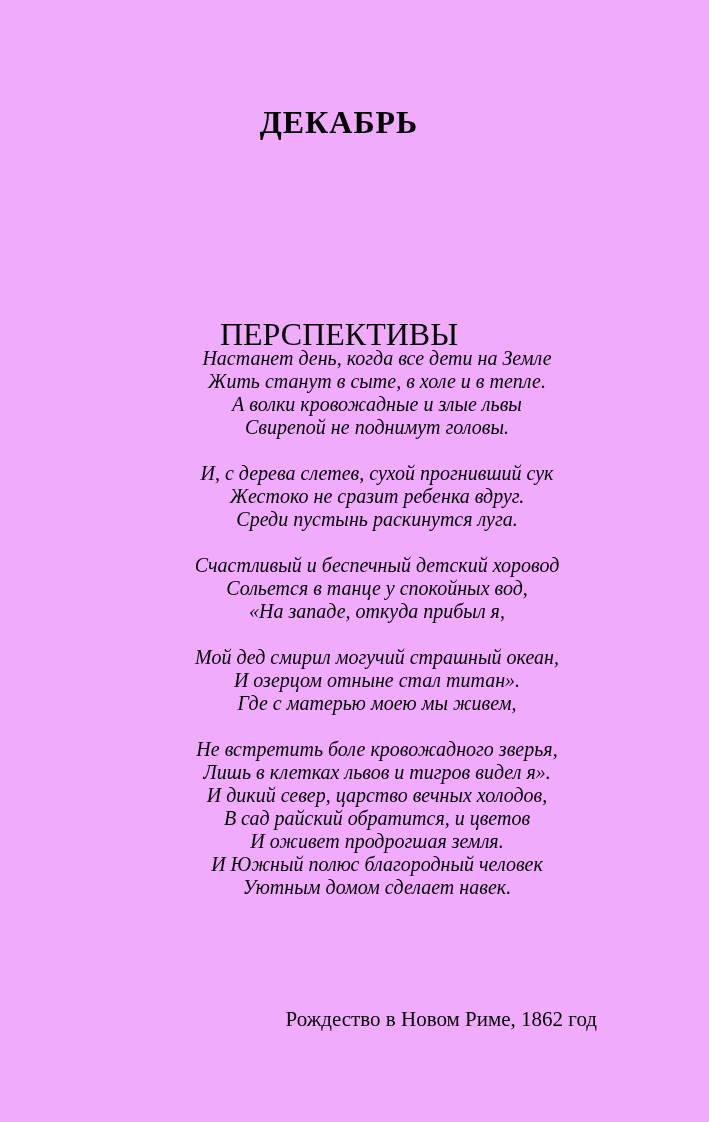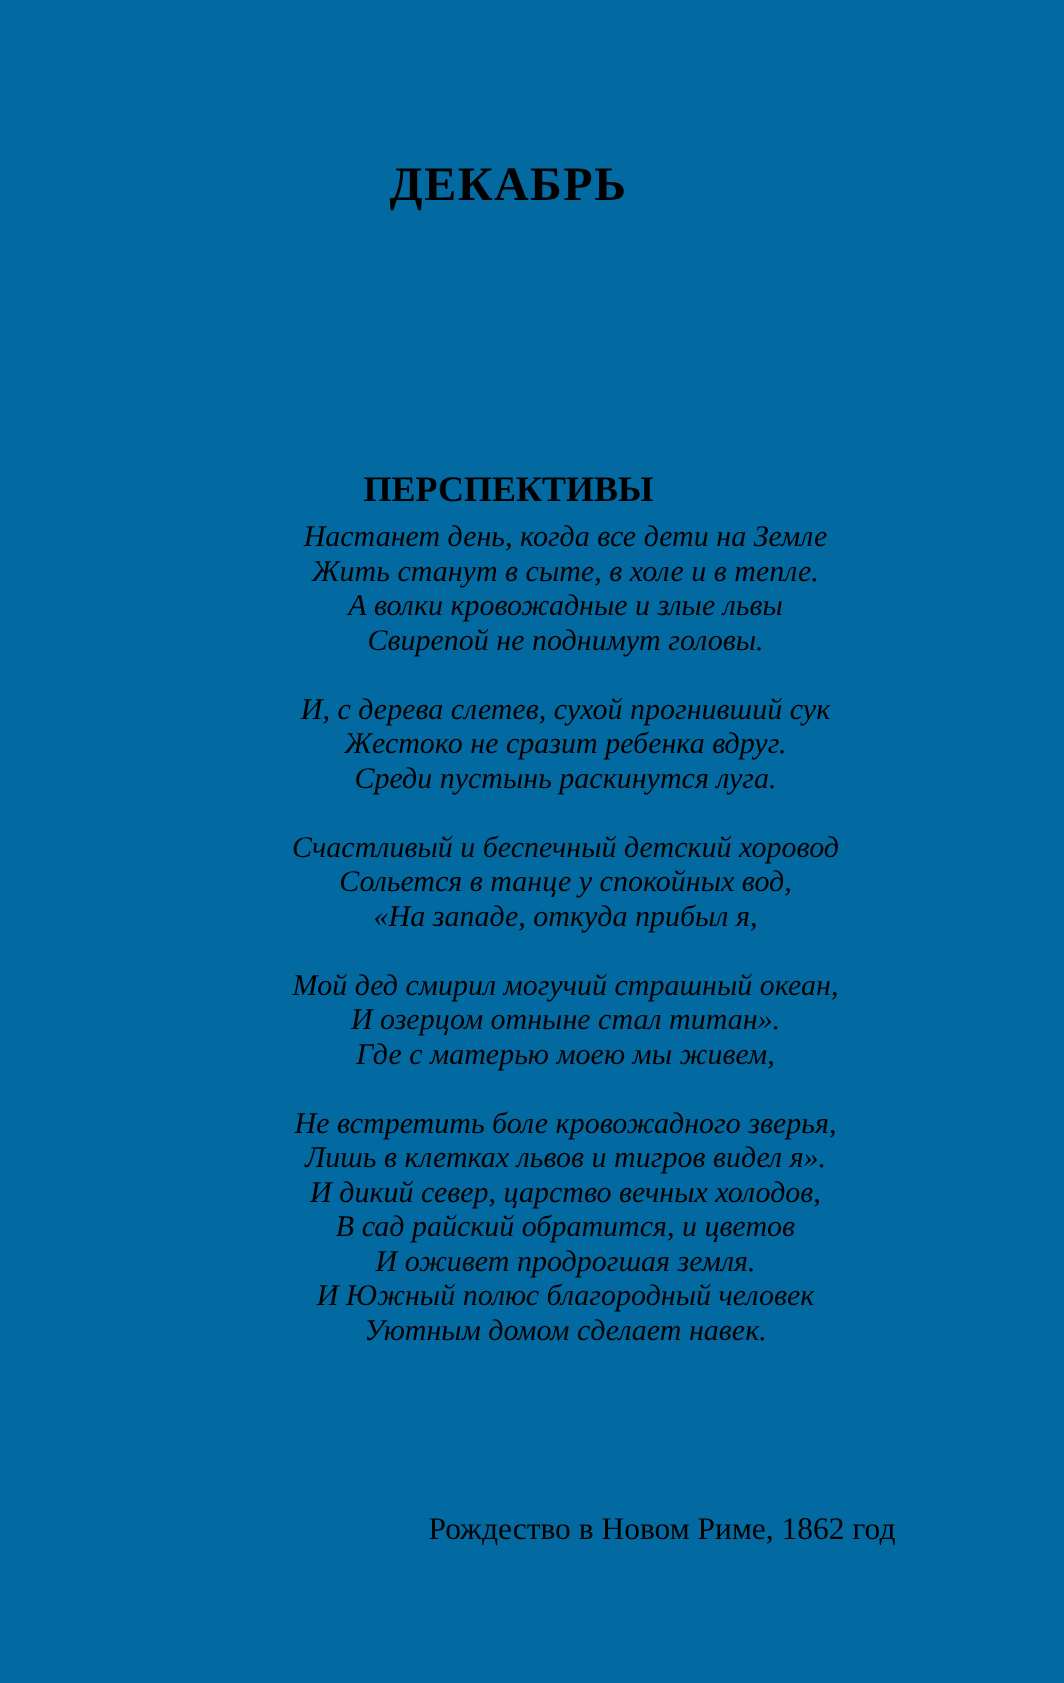--- a/index.html
+++ b/index.html
@@ -4,21 +4,21 @@
 <style>
   html, body {
     margin: 0;
     padding: 0;
     background: #ffffff;
   }
   .page {
     position: relative;
     width: 709px;
     height: 1122px;
-    background: #0369a1;
+    background: #f0abfc;
     color: #000000;
     font-family: "Liberation Serif", "DejaVu Serif", serif;
     overflow: hidden;
   }
   .chapter-title {
     position: absolute;
     top: 85px;
     left: 157px;
     width: 364px;
     text-align: center;
@@ -27,23 +27,23 @@
     font-weight: bold;
     letter-spacing: 1px;
     white-space: nowrap;
   }
   .poem-title {
     position: absolute;
     top: 294px;
     left: 157px;
     width: 364px;
     text-align: center;
-    font-size: 24px;
+    font-size: 32px;
     line-height: 26px;
-    font-weight: bold;
+    font-weight: normal;
     white-space: nowrap;
   }
   .poem-body {
     position: absolute;
     top: 347px;
     left: 157px;
     width: 440px;
     font-size: 20px;
     line-height: 23px;
     font-style: italic;

